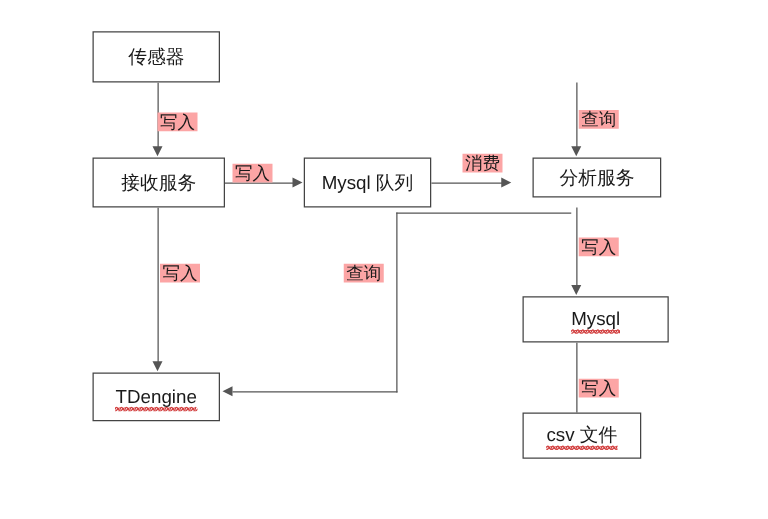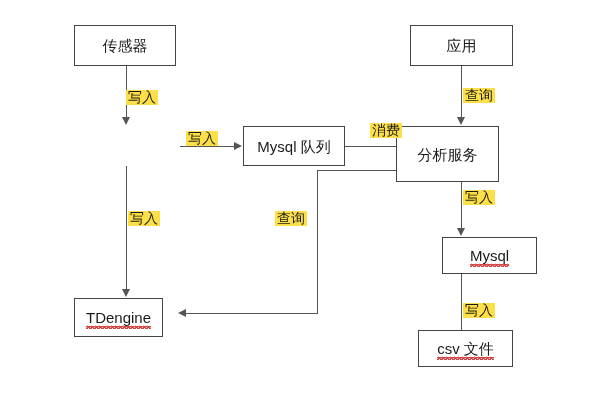--- a/index.html
+++ b/index.html
@@ -89,21 +89,21 @@
   }
   .arrow.left {
     border-top: 4px solid transparent;
     border-bottom: 4px solid transparent;
     border-right: 8px solid #555555;
   }
   .edge-label {
     position: absolute;
     font-size: 14px;
     color: #1a1a1a;
-    background: #fde047;
+    background: #fca5a5;
     padding: 0 2px;
     white-space: nowrap;
     line-height: 1.1;
     z-index: 4;
   }
 </style>
 </head>
 <body>
 
 <div id="canvas">
@@ -147,44 +147,44 @@
   <div class="edge-label" style="left:463px; top:190px;">写入</div>
 
   <div class="edge-label" style="left:463px; top:303px;">写入</div>
 
   <div class="edge-label" style="left:275px; top:211px;">查询</div>
 
   <div class="node" style="left:74px; top:25px; width:102px; height:41px;">
     <span class="lbl">传感器</span>
   </div>
 
+  <div class="node" style="left:74px; top:126px; width:106px; height:40px;">
+    <span class="lbl">接收服务</span>
+  </div>
 
   <div class="node" style="left:243px; top:126px; width:102px; height:40px;">
     <span class="lbl">Mysql 队列</span>
   </div>
 
-  <div class="node" style="left:410px; top:25px; width:103px; height:41px;">
-    <span class="lbl">应用</span>
-  </div>
 
-  <div class="node" style="left:396px; top:126px; width:103px; height:56px;">
+  <div class="node" style="left:426px; top:126px; width:103px; height:32px;">
     <span class="lbl">分析服务</span>
   </div>
 
-  <div class="node" style="left:442px; top:237px; width:95px; height:37px;align-items:center;">
+  <div class="node" style="left:418px; top:237px; width:117px; height:37px;align-items:center;">
     <span class="lbl spell">Mysql<svg width="39" height="4" class="spell-wave" style="width: 39px; height: 4px;">
           <path d="M 0 2.60 Q 1.00 0.00 2.00 1.40 Q 3.00 4.00 4.00 2.60 Q 5.00 0.00 6.00 1.40 Q 7.00 4.00 8.00 2.60 Q 9.00 0.00 10.00 1.40 Q 11.00 4.00 12.00 2.60 Q 13.00 0.00 14.00 1.40 Q 15.00 4.00 16.00 2.60 Q 17.00 0.00 18.00 1.40 Q 19.00 4.00 20.00 2.60 Q 21.00 0.00 22.00 1.40 Q 23.00 4.00 24.00 2.60 Q 25.00 0.00 26.00 1.40 Q 27.00 4.00 28.00 2.60 Q 29.00 0.00 30.00 1.40 Q 31.00 4.00 32.00 2.60 Q 33.00 0.00 34.00 1.40 Q 35.00 4.00 36.00 2.60 Q 37.00 0.00 38.00 1.40 Q 39.00 4.00 39.00 2.60" fill="none" stroke="#d23c3c" stroke-width="1"></path>
         </svg></span>
   </div>
 
   <div class="node" style="left:418px; top:330px; width:95px; height:37px;">
     <span class="lbl spell">csv 文件<svg width="57" height="4" class="spell-wave" style="width: 57px; height: 4px;">
           <path d="M 0 2.60 Q 1.00 0.00 2.00 1.40 Q 3.00 4.00 4.00 2.60 Q 5.00 0.00 6.00 1.40 Q 7.00 4.00 8.00 2.60 Q 9.00 0.00 10.00 1.40 Q 11.00 4.00 12.00 2.60 Q 13.00 0.00 14.00 1.40 Q 15.00 4.00 16.00 2.60 Q 17.00 0.00 18.00 1.40 Q 19.00 4.00 20.00 2.60 Q 21.00 0.00 22.00 1.40 Q 23.00 4.00 24.00 2.60 Q 25.00 0.00 26.00 1.40 Q 27.00 4.00 28.00 2.60 Q 29.00 0.00 30.00 1.40 Q 31.00 4.00 32.00 2.60 Q 33.00 0.00 34.00 1.40 Q 35.00 4.00 36.00 2.60 Q 37.00 0.00 38.00 1.40 Q 39.00 4.00 40.00 2.60 Q 41.00 0.00 42.00 1.40 Q 43.00 4.00 44.00 2.60 Q 45.00 0.00 46.00 1.40 Q 47.00 4.00 48.00 2.60 Q 49.00 0.00 50.00 1.40 Q 51.00 4.00 52.00 2.60 Q 53.00 0.00 54.00 1.40 Q 55.00 4.00 56.00 2.60 Q 57.00 0.00 57.00 1.40" fill="none" stroke="#d23c3c" stroke-width="1"></path>
         </svg></span>
   </div>
 
-  <div class="node" style="left:74px; top:298px; width:89px; height:39px;text-align:center;">
+  <div class="node" style="left:74px; top:298px; width:102px; height:39px;text-align:center;">
     <span class="lbl spell">TDengine<svg width="65" height="4" class="spell-wave" style="width: 65px; height: 4px;">
           <path d="M 0 2.60 Q 1.00 0.00 2.00 1.40 Q 3.00 4.00 4.00 2.60 Q 5.00 0.00 6.00 1.40 Q 7.00 4.00 8.00 2.60 Q 9.00 0.00 10.00 1.40 Q 11.00 4.00 12.00 2.60 Q 13.00 0.00 14.00 1.40 Q 15.00 4.00 16.00 2.60 Q 17.00 0.00 18.00 1.40 Q 19.00 4.00 20.00 2.60 Q 21.00 0.00 22.00 1.40 Q 23.00 4.00 24.00 2.60 Q 25.00 0.00 26.00 1.40 Q 27.00 4.00 28.00 2.60 Q 29.00 0.00 30.00 1.40 Q 31.00 4.00 32.00 2.60 Q 33.00 0.00 34.00 1.40 Q 35.00 4.00 36.00 2.60 Q 37.00 0.00 38.00 1.40 Q 39.00 4.00 40.00 2.60 Q 41.00 0.00 42.00 1.40 Q 43.00 4.00 44.00 2.60 Q 45.00 0.00 46.00 1.40 Q 47.00 4.00 48.00 2.60 Q 49.00 0.00 50.00 1.40 Q 51.00 4.00 52.00 2.60 Q 53.00 0.00 54.00 1.40 Q 55.00 4.00 56.00 2.60 Q 57.00 0.00 58.00 1.40 Q 59.00 4.00 60.00 2.60 Q 61.00 0.00 62.00 1.40 Q 63.00 4.00 64.00 2.60 Q 65.00 0.00 65.00 1.40" fill="none" stroke="#d23c3c" stroke-width="1"></path>
         </svg></span>
   </div>
 
 </div>
 
 </body></html>

